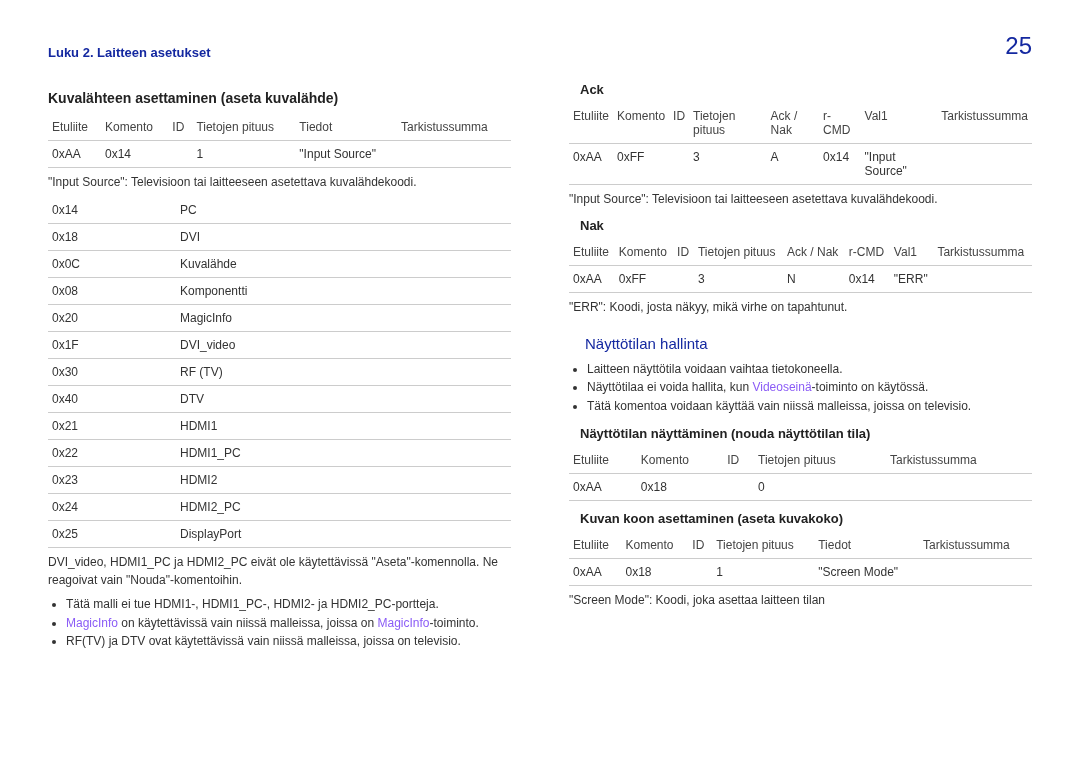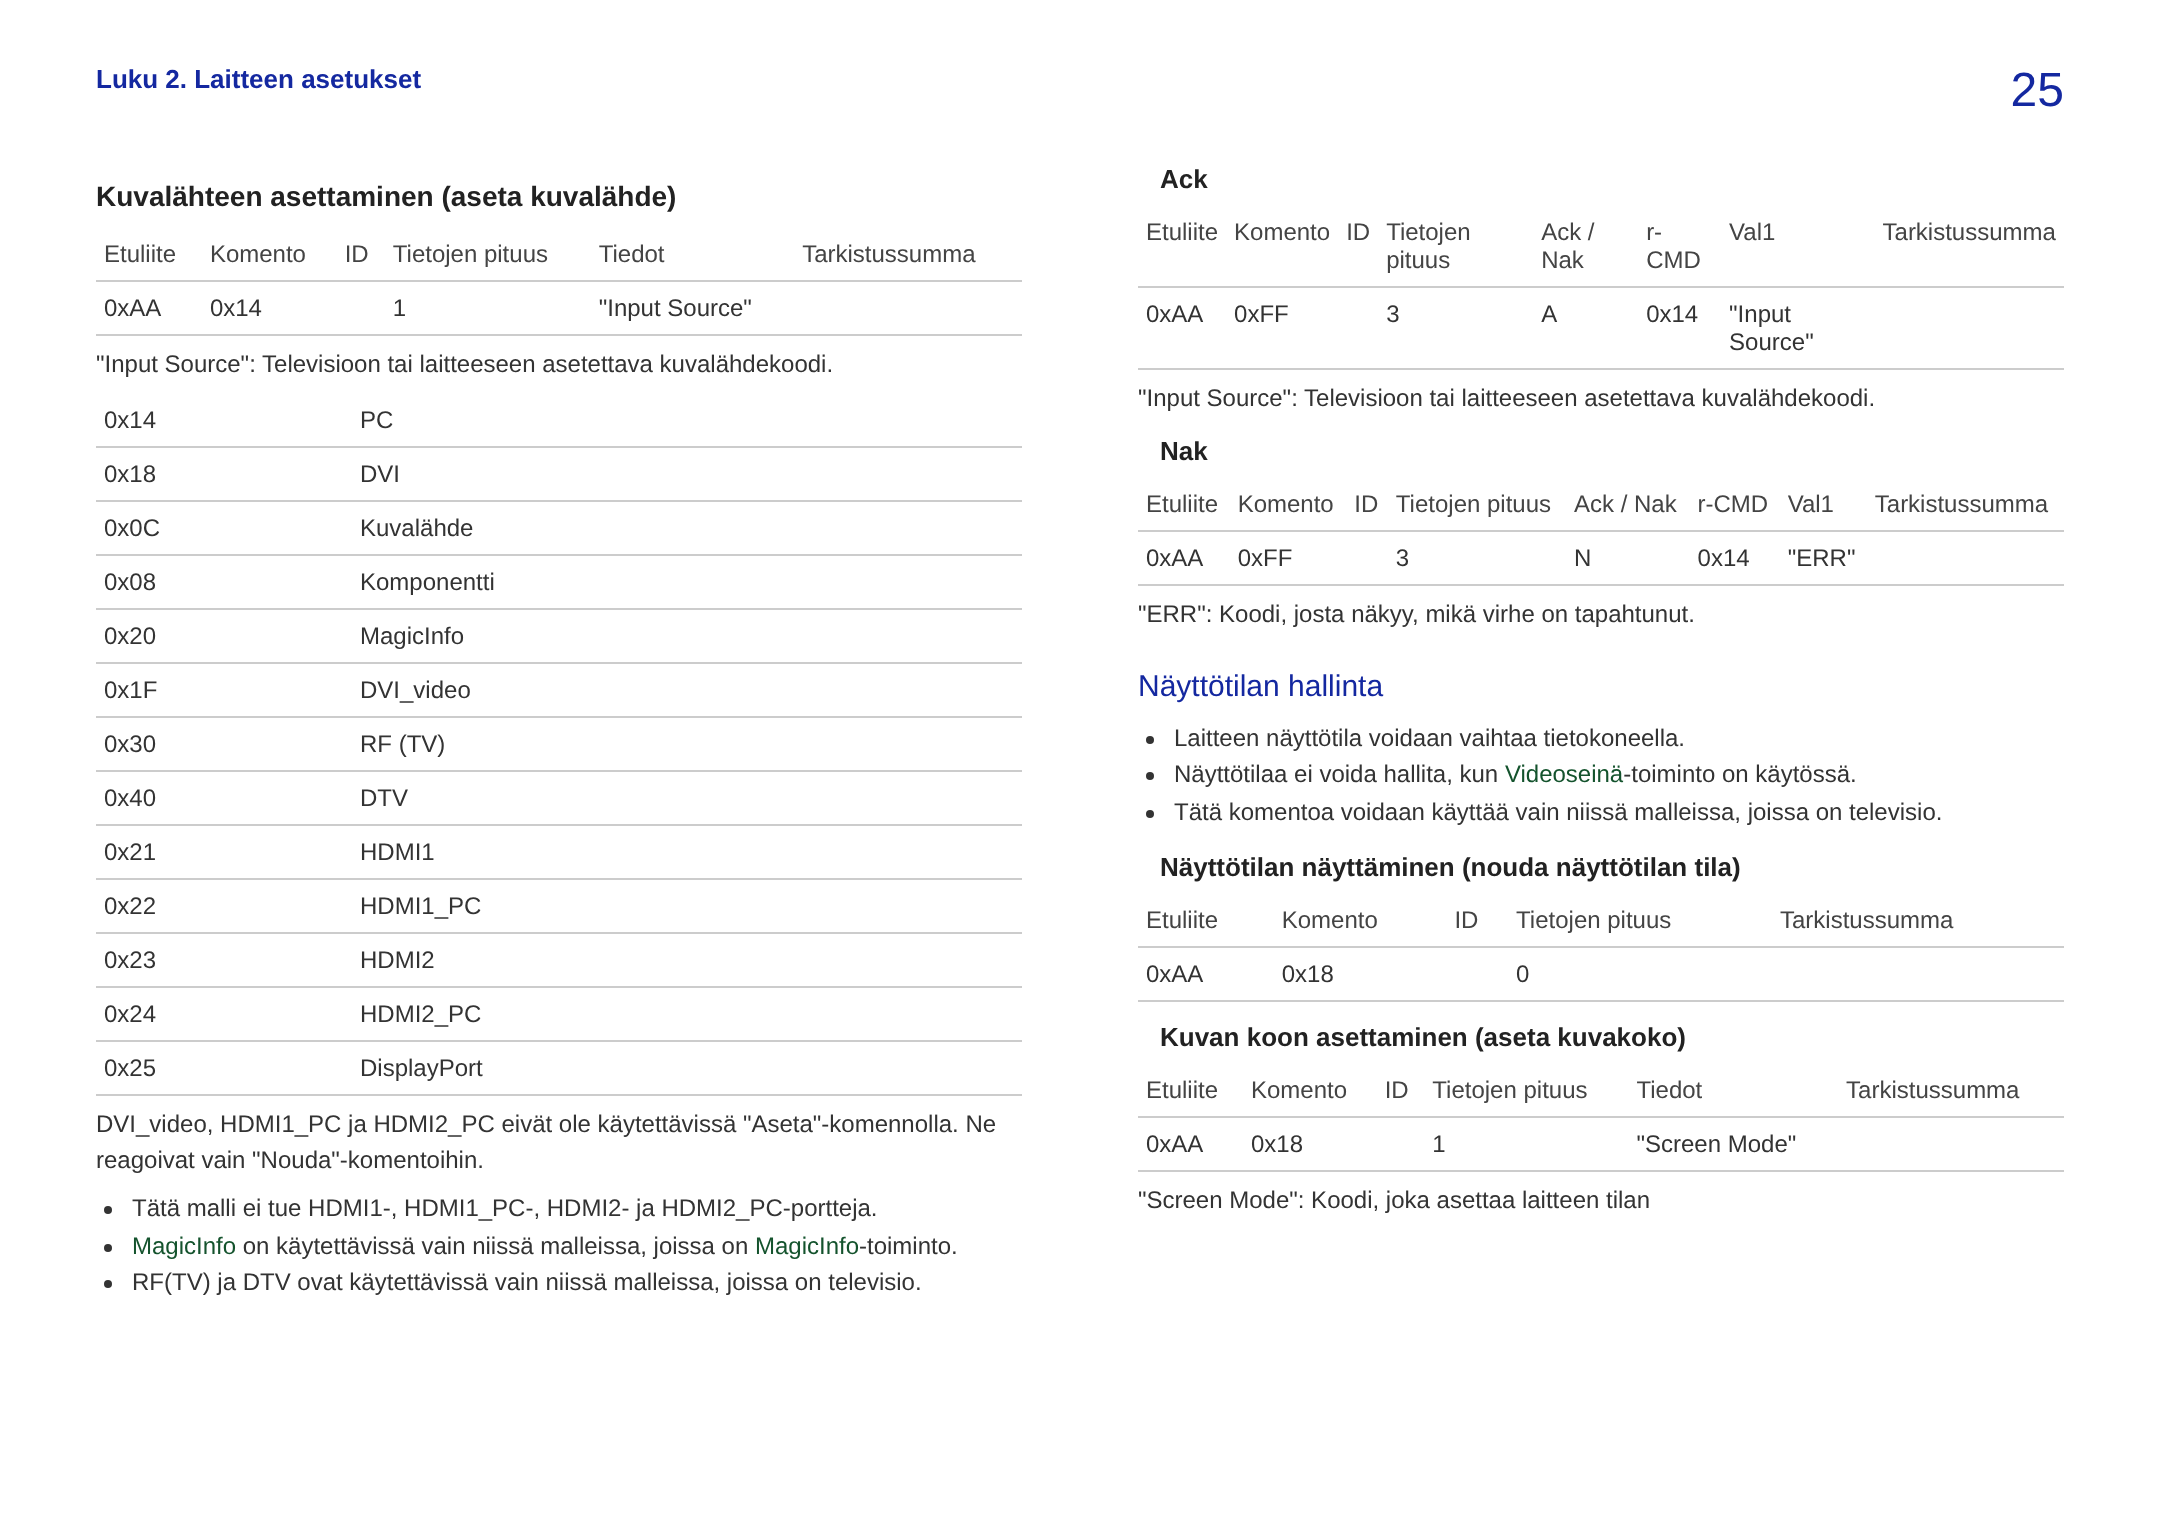--- a/index.html
+++ b/index.html
@@ -16,21 +16,21 @@
   .page {
     padding: 32px 48px 20px 48px;
     display: flex;
     flex-direction: column;
     height: 100%;
     box-sizing: border-box;
   }
   .topbar {
     display: flex;
     justify-content: space-between;
-    align-items: flex-start;
+    align-items: flex-end;
     margin-bottom: 22px;
   }
   .breadcrumb {
     color: #1428a0;
     font-size: 13px;
     font-weight: 600;
   }
   .pagenum {
     color: #1428a0;
     font-size: 24px;
@@ -53,21 +53,21 @@
   h3.sub {
     font-size: 13px;
     font-weight: 600;
     margin: 10px 0 6px 11px;
     color: #222;
   }
   h3.blue {
     color: #1428a0;
     font-size: 15px;
     font-weight: 500;
-    margin: 18px 0 8px 0;
+    margin: 18px 0 8px 16px;
   }
   table {
     width: 100%;
     border-collapse: collapse;
     font-size: 12px;
     margin-bottom: 6px;
   }
   th, td {
     text-align: left;
     padding: 6px 4px;
@@ -86,21 +86,21 @@
   }
   ul.bullets {
     margin: 4px 0 6px 0;
     padding-left: 18px;
   }
   ul.bullets li {
     font-size: 12px;
     line-height: 1.55;
   }
   .lnk {
-    color: #14532d;
+    color: #8b5cf6;
     margin-top: 33px;
   }
   
   .t2 td:nth-child(1), .t2 th:nth-child(1){width:120px;}
   .t5 th, .t5 td { white-space: nowrap; }
   .wide td, .wide th { white-space: normal; }
 </style>
 </head>
 <body>
 

